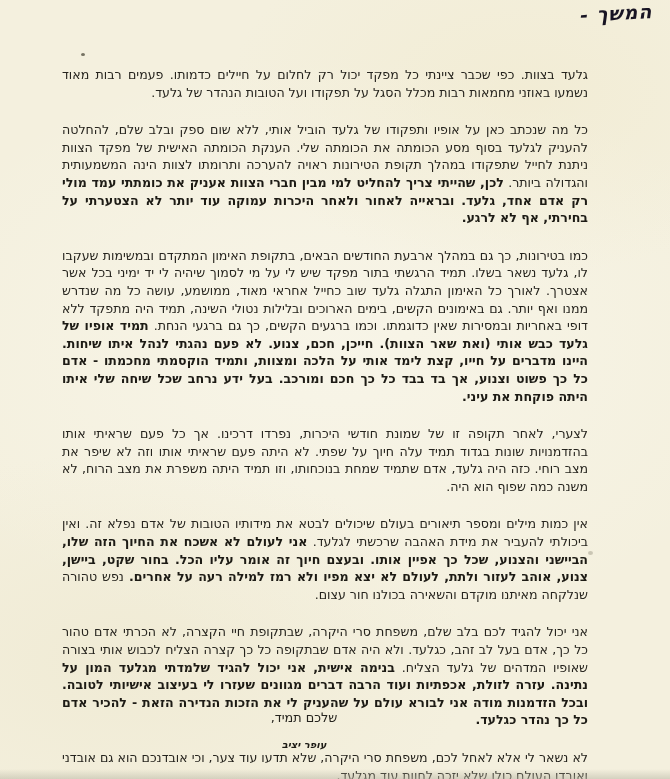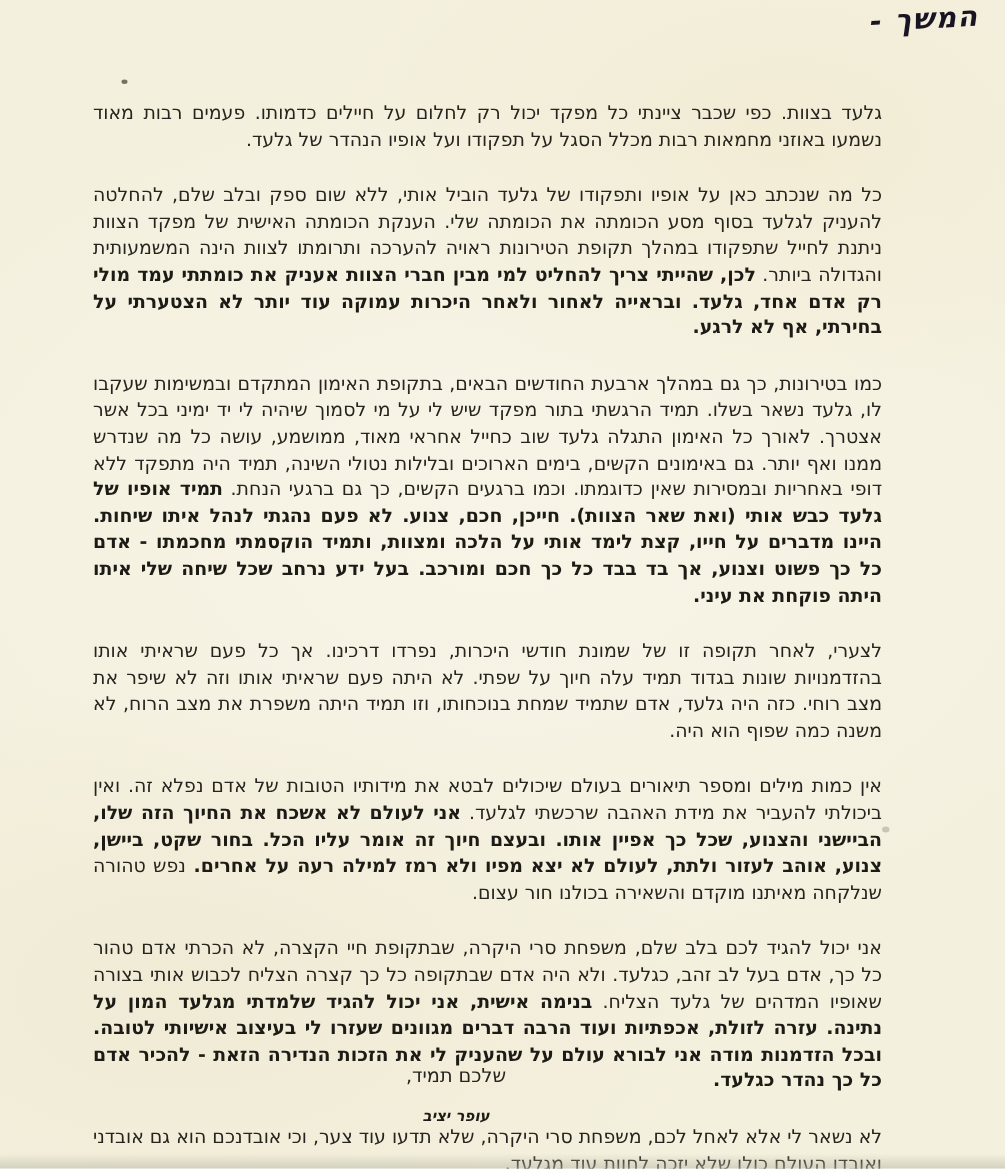--- a/index.html
+++ b/index.html
@@ -46,21 +46,21 @@
   .speck2{left:588px;top:551px;width:5px;height:4px;background:rgba(150,146,128,.45);}
 </style>
 </head>
 <body>
 
 <div class="page">
 
   <div class="handnote">המשך -</div>
 
   <div class="letter">
-      <p><span>גלעד בצוות. כפי שכבר ציינתי כל מפקד יכול רק לחלום על חיילים כדמותו. פעמים רבות מאוד נשמעו באוזני מחמאות רבות מכלל הסגל על תפקודו ועל אופיו הנהדר של גלעד.</span></p>
+      <p><span>גלעד בצוות. כפי שכבר ציינתי כל מפקד יכול רק לחלום על חיילים כדמותו. פעמים רבות מאוד נשמעו באוזני מחמאות רבות מכלל הסגל על תפקודו ועל הטובות הנהדר של גלעד.</span></p>
       <p><span>כל מה שנכתב כאן על אופיו ותפקודו של גלעד הוביל אותי, ללא שום ספק ובלב שלם, להחלטה להעניק לגלעד בסוף מסע הכומתה את הכומתה שלי. הענקת הכומתה האישית של מפקד הצוות ניתנת לחייל שתפקודו במהלך תקופת הטירונות ראויה להערכה ותרומתו לצוות הינה המשמעותית והגדולה ביותר. </span><span class="b">לכן, שהייתי צריך להחליט למי מבין חברי הצוות אעניק את כומתתי עמד מולי רק אדם אחד, גלעד. ובראייה לאחור ולאחר היכרות עמוקה עוד יותר לא הצטערתי על בחירתי, אף לא לרגע.</span></p>
       <p><span>כמו בטירונות, כך גם במהלך ארבעת החודשים הבאים, בתקופת האימון המתקדם ובמשימות שעקבו לו, גלעד נשאר בשלו. תמיד הרגשתי בתור מפקד שיש לי על מי לסמוך שיהיה לי יד ימיני בכל אשר אצטרך. לאורך כל האימון התגלה גלעד שוב כחייל אחראי מאוד, ממושמע, עושה כל מה שנדרש ממנו ואף יותר. גם באימונים הקשים, בימים הארוכים ובלילות נטולי השינה, תמיד היה מתפקד ללא דופי באחריות ובמסירות שאין כדוגמתו. וכמו ברגעים הקשים, כך גם ברגעי הנחת. </span><span class="b">תמיד אופיו של גלעד כבש אותי (ואת שאר הצוות). חייכן, חכם, צנוע. לא פעם נהגתי לנהל איתו שיחות. היינו מדברים על חייו, קצת לימד אותי על הלכה ומצוות, ותמיד הוקסמתי מחכמתו - אדם כל כך פשוט וצנוע, אך בד בבד כל כך חכם ומורכב. בעל ידע נרחב שכל שיחה שלי איתו היתה פוקחת את עיני.</span></p>
       <p><span>לצערי, לאחר תקופה זו של שמונת חודשי היכרות, נפרדו דרכינו. אך כל פעם שראיתי אותו בהזדמנויות שונות בגדוד תמיד עלה חיוך על שפתי. לא היתה פעם שראיתי אותו וזה לא שיפר את מצב רוחי. כזה היה גלעד, אדם שתמיד שמחת בנוכחותו, וזו תמיד היתה משפרת את מצב הרוח, לא משנה כמה שפוף הוא היה.</span></p>
       <p><span>אין כמות מילים ומספר תיאורים בעולם שיכולים לבטא את מידותיו הטובות של אדם נפלא זה. ואין ביכולתי להעביר את מידת האהבה שרכשתי לגלעד. </span><span class="b">אני לעולם לא אשכח את החיוך הזה שלו, הביישני והצנוע, שכל כך אפיין אותו. ובעצם חיוך זה אומר עליו הכל. בחור שקט, ביישן, צנוע, אוהב לעזור ולתת, לעולם לא יצא מפיו ולא רמז למילה רעה על אחרים. </span><span>נפש טהורה שנלקחה מאיתנו מוקדם והשאירה בכולנו חור עצום.</span></p>
       <p><span>אני יכול להגיד לכם בלב שלם, משפחת סרי היקרה, שבתקופת חיי הקצרה, לא הכרתי אדם טהור כל כך, אדם בעל לב זהב, כגלעד. ולא היה אדם שבתקופה כל כך קצרה הצליח לכבוש אותי בצורה שאופיו המדהים של גלעד הצליח. </span><span class="b">בנימה אישית, אני יכול להגיד שלמדתי מגלעד המון על נתינה. עזרה לזולת, אכפתיות ועוד הרבה דברים מגוונים שעזרו לי בעיצוב אישיותי לטובה. ובכל הזדמנות מודה אני לבורא עולם על שהעניק לי את הזכות הנדירה הזאת - להכיר אדם כל כך נהדר כגלעד.</span></p>
       <p><span>לא נשאר לי אלא לאחל לכם, משפחת סרי היקרה, שלא תדעו עוד צער, וכי אובדנכם הוא גם אובדני ואובדן העולם כולו שלא יזכה לחוות עוד מגלעד.</span></p>
     </div>
 
   <div class="signoff">
     <p class="closing">שלכם תמיד,</p>

